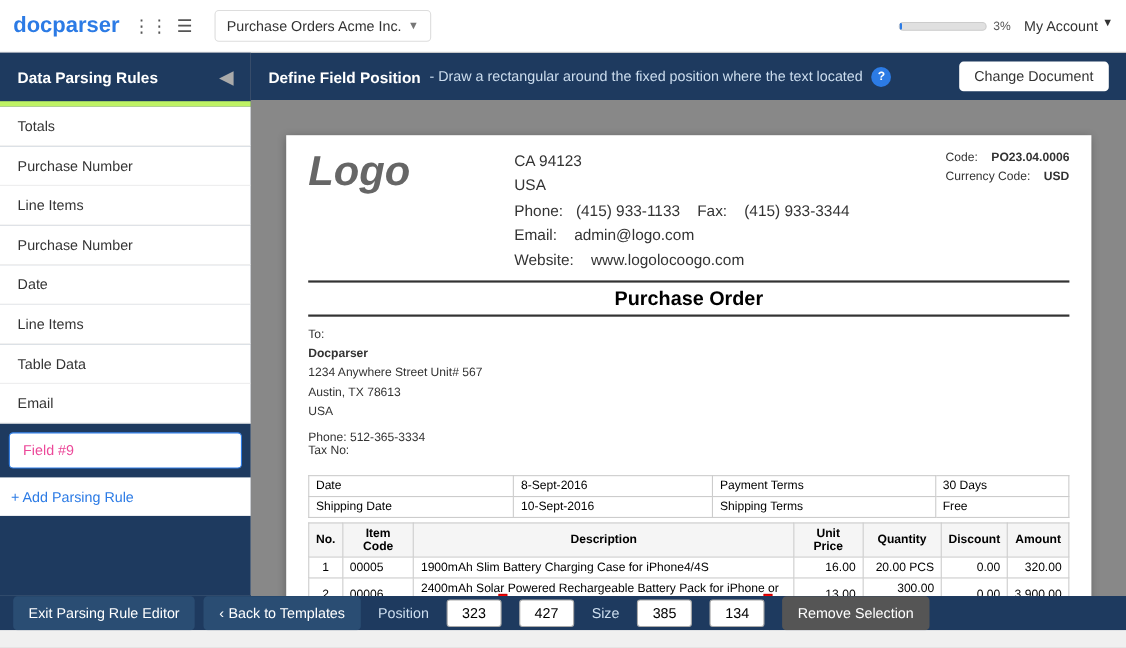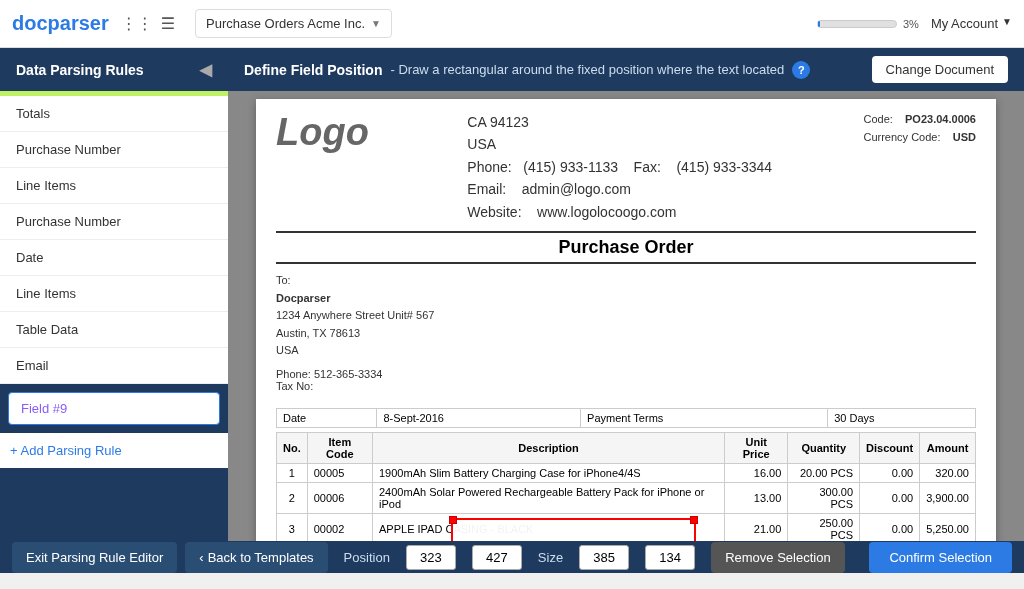--- a/index.html
+++ b/index.html
@@ -23,34 +23,34 @@
     .account-btn { display: flex; align-items: flex-start; gap: 4px; cursor: pointer; font-size: 13px; color: #333; }
 
     
     .main-layout { display: flex; height: calc(100vh - 48px - 48px); }
 
     
     .sidebar { width: 228px; background: #1e3a5f; color: #fff; display: flex; flex-direction: column; flex-shrink: 0; }
     .sidebar-header { padding: 12px 16px; font-size: 14px; font-weight: bold; background: #1e3a5f; display: flex; align-items: center; justify-content: space-between; border-bottom: 5px solid #bef264; }
     .sidebar-collapse { color: #aaa; font-size: 16px; cursor: pointer; }
     .sidebar-item { padding: 10px 16px; cursor: pointer; border-bottom: 1px solid #2a4d73; font-size: 13px; color: #cdd; background: #fff; color: #333; border-bottom: 1px solid #eee; }
-    .sidebar-item-field9 { padding: 8px 12px; border: 1px solid #2c7be5; border-radius: 4px; margin: 8px; background: #fff; color: #8b5cf6; font-size: 13px; }
+    .sidebar-item-field9 { padding: 8px 12px; border: 1px solid #2c7be5; border-radius: 4px; margin: 8px; background: #fff; color: #ec4899; font-size: 13px; }
     .sidebar-add { text-align: left; padding: 10px; color: #2c7be5; cursor: pointer; background: #fff; font-size: 13px; }
 
     
     .doc-area { flex: 1; display: flex; flex-direction: column; overflow: hidden; background: #888; }
     .doc-toolbar { background: #1e3a5f; color: #fff; padding: 8px 16px; display: flex; align-items: center; gap: 8px; font-size: 13px; flex-shrink: 0; }
     .doc-toolbar-title { font-weight: bold; font-size: 14px; text-align: center; }
     .doc-toolbar-desc { color: #cde; font-size: 13px; }
     .doc-toolbar-help { background: #2c7be5; border-radius: 50%; width: 18px; height: 18px; display: flex; align-items: center; justify-content: center; font-size: 11px; font-weight: bold; cursor: pointer; }
     .doc-toolbar-spacer { flex: 1; }
     .change-doc-btn { background: #fff; color: #333; border: none; padding: 6px 14px; border-radius: 4px; cursor: pointer; font-size: 13px; font-weight: 500; }
 
     
-    .doc-scroll { flex: 1; overflow: auto; position: relative; background: #888; display: flex; justify-content: center; padding: 8px; }
+    .doc-scroll { flex: 1; overflow: auto; position: relative; background: #888; display: flex; justify-content: center; padding: 32px; }
     .doc-page { background: #fff; width: 740px; min-height: 460px; position: relative; padding: 0; box-shadow: 0 2px 8px rgba(0,0,0,0.3); }
 
     
     .selection-box {
       position: absolute; top: 158px; left: 195px; width: 245px; height: 88px;
       border: 2px solid red; background: rgba(255,255,255,0.95);
       display: flex; align-items: center; padding: 10px 20px; font-size: 14px;
     }
     .selection-handle {
       position: absolute; width: 8px; height: 8px; background: red; border: 1px solid #c00;
@@ -203,20 +203,26 @@
         </div>
 
         <table class="invoice-table" style="margin-top:8px;">
           <tbody>
               <tr>
             <td>Date</td>
             <td>8-Sept-2016</td>
             <td>Payment Terms</td>
             <td>30 Days</td>
           </tr>
+          <tr>
+            <td>Shipping Date</td>
+            <td>10-Sept-2016</td>
+            <td>Shipping Terms</td>
+            <td>Free</td>
+          </tr>
         </tbody>
           </table>
 
         <table class="invoice-table" style="margin-top:4px;">
           <thead>
             <tr id="table-header-row">
                 <th>No.</th>
                 <th>Item Code</th>
                 <th>Description</th>
                 <th>Unit Price</th>
@@ -269,14 +275,13 @@
   </button>
   <div class="pos-size-group">
     <span>Position</span>
     <input class="pos-input" type="text" value="323" style="">
     <input class="pos-input" type="text" value="427" style="">
     <span>Size</span>
     <input class="pos-input" type="text" value="385" style="">
     <input class="pos-input" type="text" value="134" style="">
   </div>
   <button class="bottom-btn remove-btn">Remove Selection</button>
-  <button class="bottom-btn confirm-btn">Confirm Selection</button>
 </div>
 
 </body></html>

